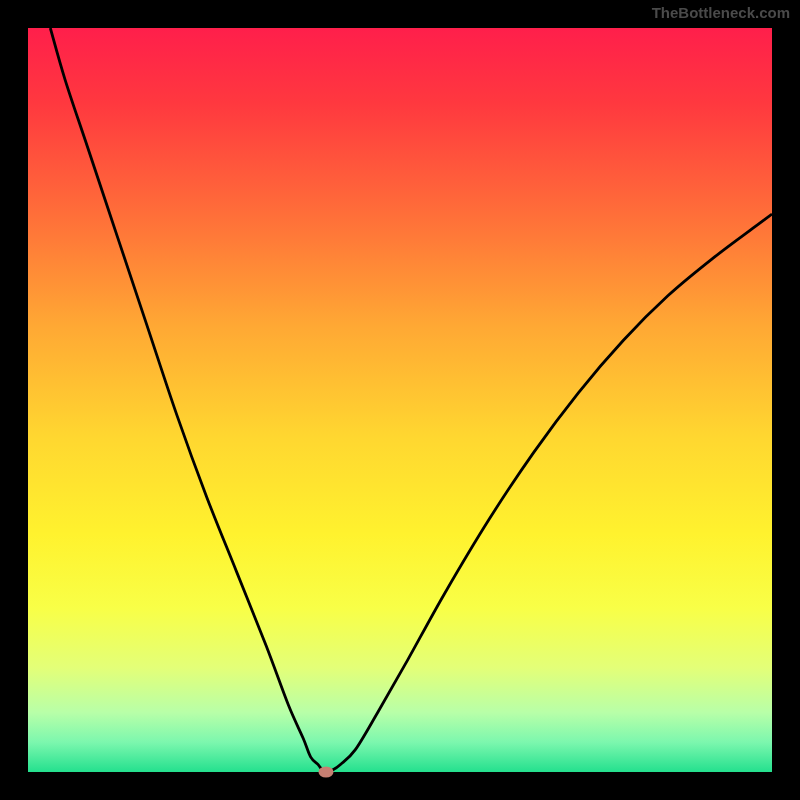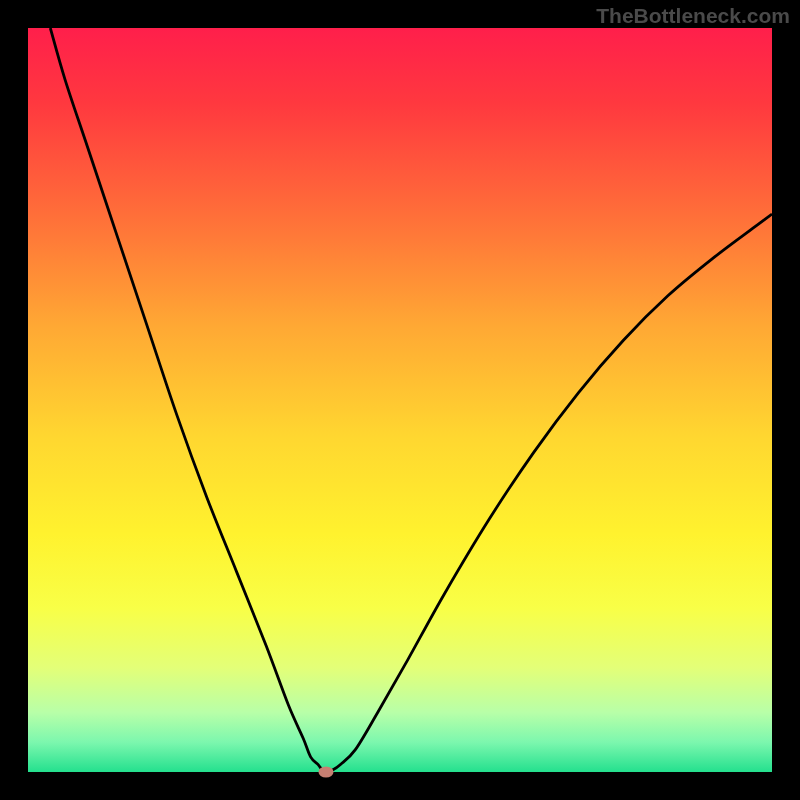--- a/index.html
+++ b/index.html
@@ -14,21 +14,21 @@
   .container {
     position: relative;
     width: 800px;
     height: 800px;
   }
   .watermark {
     position: absolute;
     top: 4px;
     right: 10px;
     color: #4a4a4a;
-    font-size: 21px;
+    font-size: 15px;
     font-weight: bold;
     z-index: 10;
     text-align: right;
   }
   .frame {
     position: absolute;
     left: 28px;
     top: 28px;
     width: 744px;
     height: 744px;

